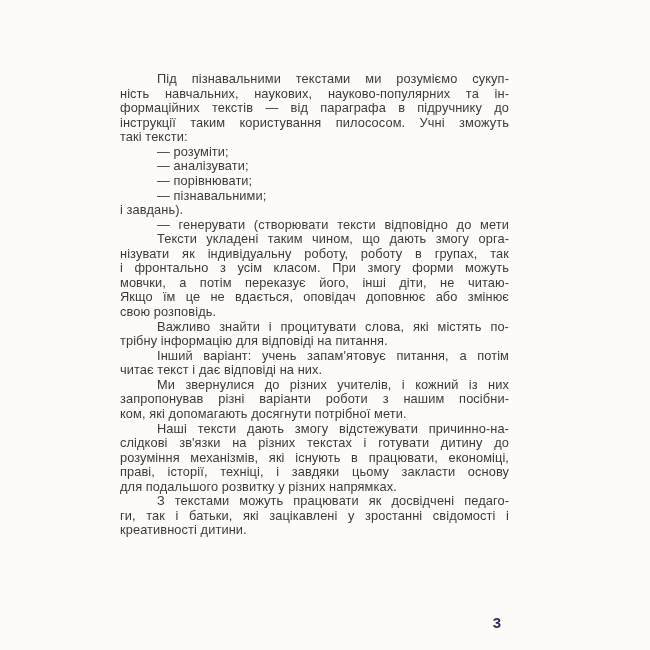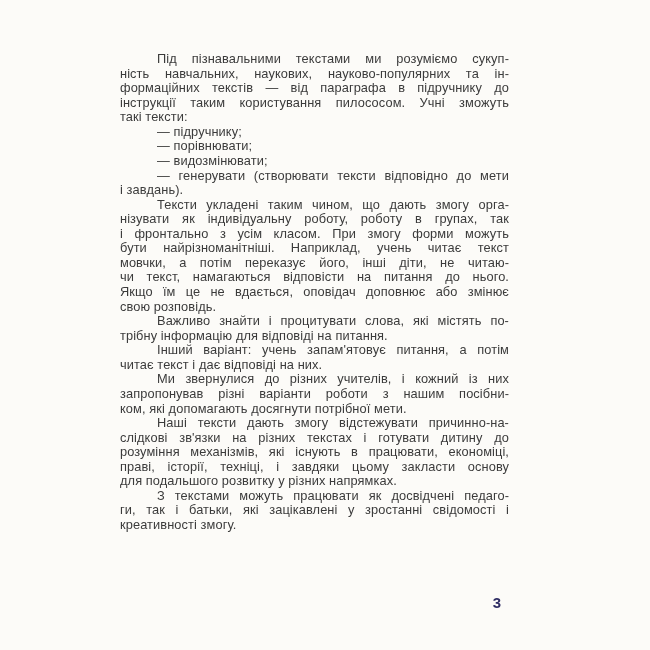--- a/index.html
+++ b/index.html
@@ -9,20 +9,21 @@
     height: 650px;
     background: #fcfbf8;
     overflow: hidden;
   }
   .page {
     position: relative;
     width: 650px;
     height: 518px;
     background: #fcfbf8;
     font-family: "Liberation Sans", sans-serif;
+    margin-top: 20px;
   }
   .text-block {
     position: absolute;
     left: 120px;
     top: 52px;
     width: 389px;
     font-size: 12.8px;
     line-height: 14.56px;
     color: #3b3b3b;
     letter-spacing: 0.1px;
@@ -52,43 +53,42 @@
 </head>
 <body>
 
 <div class="page">
   <div class="text-block" id="text-block">
       <div class="line indent fill">Під пізнавальними текстами ми розуміємо сукуп-</div>
       <div class="line fill">ність навчальних, наукових, науково-популярних та ін-</div>
       <div class="line fill">формаційних текстів — від параграфа в підручнику до</div>
       <div class="line fill">інструкції таким користування пилососом. Учні зможуть</div>
       <div class="line">такі тексти:</div>
-      <div class="line indent">— підручнику;</div>
+      <div class="line indent">— розуміти;</div>
+      <div class="line indent">— аналізувати;</div>
       <div class="line indent">— порівнювати;</div>
-      <div class="line indent">— видозмінювати;</div>
+      <div class="line indent">— пізнавальними;</div>
+      <div class="line">і завдань).</div>
       <div class="line indent fill">— генерувати (створювати тексти відповідно до мети</div>
-      <div class="line">і завдань).</div>
       <div class="line indent fill">Тексти укладені таким чином, що дають змогу орга-</div>
       <div class="line fill">нізувати як індивідуальну роботу, роботу в групах, так</div>
       <div class="line fill">і фронтально з усім класом. При змогу форми можуть</div>
-      <div class="line fill">бути найрізноманітніші. Наприклад, учень читає текст</div>
       <div class="line fill">мовчки, а потім переказує його, інші діти, не читаю-</div>
-      <div class="line fill">чи текст, намагаються відповісти на питання до нього.</div>
       <div class="line fill">Якщо їм це не вдається, оповідач доповнює або змінює</div>
       <div class="line">свою розповідь.</div>
       <div class="line indent fill">Важливо знайти і процитувати слова, які містять по-</div>
       <div class="line">трібну інформацію для відповіді на питання.</div>
       <div class="line indent fill">Інший варіант: учень запам'ятовує питання, а потім</div>
       <div class="line">читає текст і дає відповіді на них.</div>
       <div class="line indent fill">Ми звернулися до різних учителів, і кожний із них</div>
       <div class="line fill">запропонував різні варіанти роботи з нашим посібни-</div>
       <div class="line">ком, які допомагають досягнути потрібної мети.</div>
       <div class="line indent fill">Наші тексти дають змогу відстежувати причинно-на-</div>
       <div class="line fill">слідкові зв'язки на різних текстах і готувати дитину до</div>
       <div class="line fill">розуміння механізмів, які існують в працювати, економіці,</div>
       <div class="line fill">праві, історії, техніці, і завдяки цьому закласти основу</div>
       <div class="line">для подальшого розвитку у різних напрямках.</div>
       <div class="line indent fill">З текстами можуть працювати як досвідчені педаго-</div>
       <div class="line fill">ги, так і батьки, які зацікавлені у зростанні свідомості і</div>
-      <div class="line">креативності змогу.</div>
+      <div class="line">креативності дитини.</div>
     </div>
   <div class="page-number">3</div>
 </div>
 
 </body></html>

